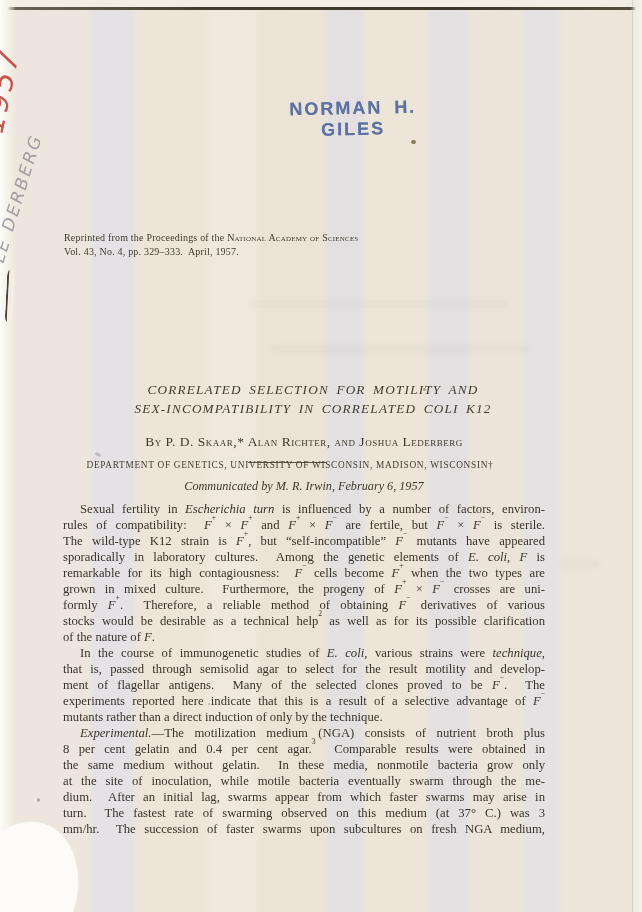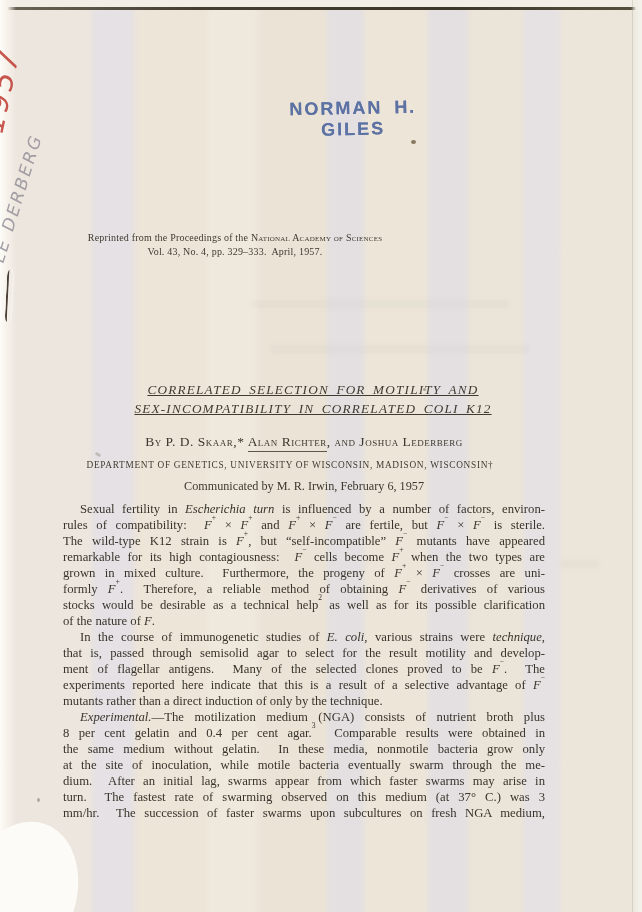--- a/index.html
+++ b/index.html
@@ -36,32 +36,32 @@
   .hand-name{left:7px;top:245px;transform:rotate(-73deg);color:#8e8a94;
     font-family:"DejaVu Sans", sans-serif;font-style:italic;font-size:17px;letter-spacing:2.5px;opacity:.8;}
 
   
   .stamp{position:absolute;left:258px;top:98px;width:190px;text-align:center;
     font-family:"Liberation Sans", sans-serif;font-weight:700;font-size:18px;
     letter-spacing:2px;word-spacing:5px;color:#51699f;transform:rotate(-1.2deg);
     opacity:.92;text-shadow:0 0 .6px rgba(81,105,159,.8);}
 
   
-  .reprint{position:absolute;left:64px;top:231px;width:342px;text-align:center;
+  .reprint{position:absolute;left:64px;top:231px;width:342px;text-align:left;
     font-size:10px;line-height:14px;color:#3f3a2f;letter-spacing:.2px;}
   .scaps{font-variant:small-caps;}
   .title-block{position:absolute;left:63px;top:381px;width:500px;text-align:center;
-    font-style:italic;font-size:13.2px;line-height:18.5px;letter-spacing:1.2px;word-spacing:3px;color:#403b31;text-decoration:underline;}
+    font-style:italic;font-size:13.2px;line-height:18.5px;letter-spacing:1.2px;word-spacing:3px;color:#403b31;}
   .byline{position:absolute;left:63px;top:434px;width:482px;text-align:center;
     font-variant:small-caps;font-size:13.5px;letter-spacing:.5px;color:#3c372d;}
-  .u-pencil{border-bottom:1.3px solid #5b564d;padding-bottom:2px;}
+  .u-pencil{border-bottom:1.3px solid #5b564d;padding-bottom:13px;}
   .dept{position:absolute;left:49px;top:460px;width:482px;text-align:center;
     font-size:9.3px;letter-spacing:.7px;color:#403b30;}
   .comm{position:absolute;left:63px;top:479px;width:482px;text-align:center;
-    font-size:12.2px;color:#3d382e;}
+    font-style:italic;font-size:12.2px;color:#3d382e;}
 
   
   .bodytext{position:absolute;left:63px;top:501px;width:482px;font-size:12.7px;color:#39342c;}
   .line{height:16px;line-height:16px;text-align:justify;text-align-last:justify;white-space:normal;}
   .line.indent{text-indent:17px;}
   .line.last{text-align-last:left;}
   .line i{font-style:italic;}
   .line sup, .reprint sup, .byline sup, .dept sup{font-size:60%;line-height:0;position:relative;top:-.45em;}
 
   
@@ -105,20 +105,21 @@
   </div>
 
   <div class="byline">By P. D. Skaar,* <span class="u-pencil">Alan Richter</span>, and Joshua Lederberg</div>
   <div class="dept">DEPARTMENT OF GENETICS, UNIVERSITY OF WISCONSIN, MADISON, WISCONSIN†</div>
   <div class="comm">Communicated by M. R. Irwin, February 6, 1957</div>
 
   <div class="bodytext">
       <div class="line indent">Sexual fertility in <i>Escherichia turn</i> is influenced by a number of factors, environ-</div>
       <div class="line">rules of compatibility:&nbsp; <i>F</i><sup>+</sup> × <i>F</i><sup>+</sup> and <i>F</i><sup>+</sup> × <i>F</i><sup>−</sup> are fertile, but <i>F</i><sup>−</sup> × <i>F</i><sup>−</sup> is sterile.</div>
       <div class="line">The wild-type K12 strain is <i>F</i><sup>+</sup>, but “self-incompatible” <i>F</i><sup>−</sup> mutants have appeared</div>
+      <div class="line">sporadically in laboratory cultures.&nbsp; Among the genetic elements of <i>E. coli</i>, <i>F</i> is</div>
       <div class="line">remarkable for its high contagiousness:&nbsp; <i>F</i><sup>−</sup> cells become <i>F</i><sup>+</sup> when the two types are</div>
       <div class="line">grown in mixed culture.&nbsp; Furthermore, the progeny of <i>F</i><sup>+</sup> × <i>F</i><sup>−</sup> crosses are uni-</div>
       <div class="line">formly <i>F</i><sup>+</sup>.&nbsp; Therefore, a reliable method of obtaining <i>F</i><sup>−</sup> derivatives of various</div>
       <div class="line">stocks would be desirable as a technical help<sup>2</sup> as well as for its possible clarification</div>
       <div class="line last">of the nature of <i>F</i>.</div>
       <div class="line indent">In the course of immunogenetic studies of <i>E. coli</i>, various strains were <i>technique</i>,</div>
       <div class="line">that is, passed through semisolid agar to select for the result motility and develop-</div>
       <div class="line">ment of flagellar antigens.&nbsp; Many of the selected clones proved to be <i>F</i><sup>−</sup>.&nbsp; The</div>
       <div class="line">experiments reported here indicate that this is a result of a selective advantage of <i>F</i><sup>−</sup></div>
       <div class="line last">mutants rather than a direct induction of only by the technique.</div>

